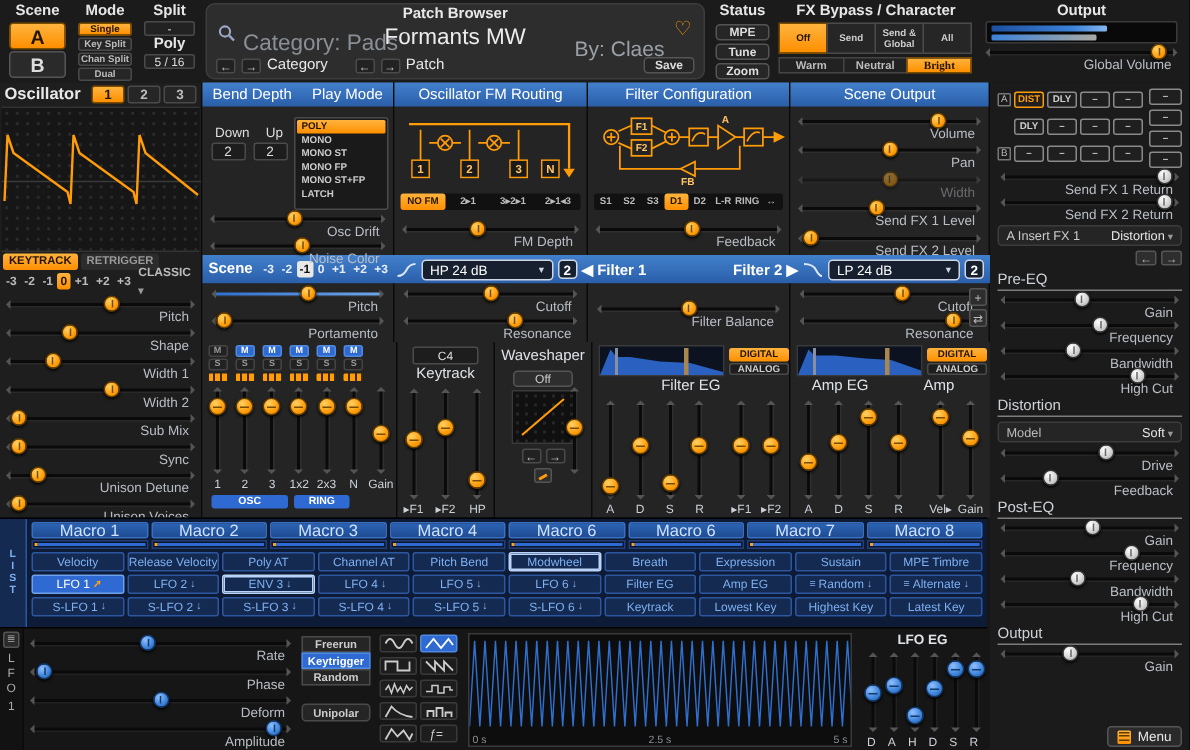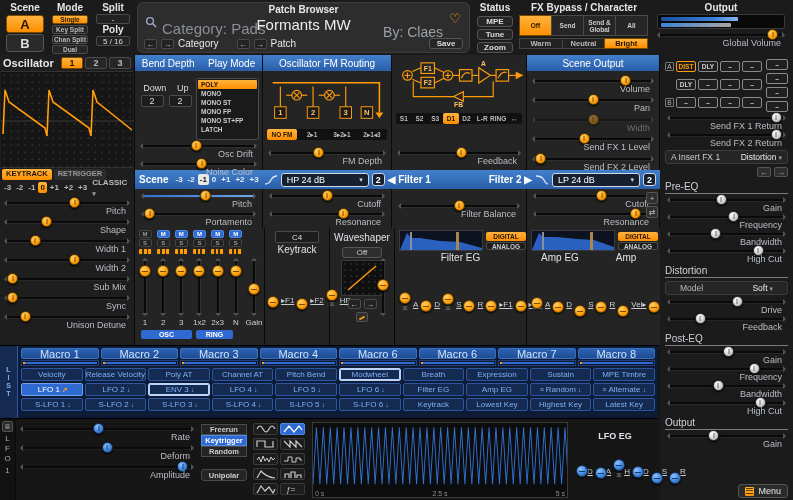--- a/index.html
+++ b/index.html
@@ -18,21 +18,21 @@
     border:1px solid #5f3c00;box-shadow:0 1px 2px #000;}
   .hs .hd::after{content:"";position:absolute;left:50%;top:2px;bottom:2px;width:1px;background:#7a4c00;transform:translateX(-.5px);}
   .hs .lb{position:absolute;right:6px;top:9px;font-size:9px;color:#b9bec6;white-space:nowrap;}
   .hs.dim{opacity:.45;}
   .hs.mod .tr{background:linear-gradient(90deg,#2f6fd0,#6fa6e8);}
   .blue .hd{background:radial-gradient(circle at 35% 30%,#8fc0ff,#3b82d9 60%,#235a9e);border-color:#12335e;}
   .blue .hd::after{background:#123a6b;}
   .fxg .hd{background:radial-gradient(circle at 35% 30%,#fff,#cfcfcf 60%,#9a9a9a);border-color:#333;}
   .fxg .hd::after{background:#666;}
   
-  .vc{display:flex;flex-direction:row;align-items:center;text-decoration:underline;}
+  .vc{display:flex;flex-direction:column;align-items:center;}
   .vs{position:relative;width:16px;flex:1;}
   .vs .tr{position:absolute;left:7px;top:3px;bottom:3px;width:2px;background:#0a0a0a;box-shadow:1px 0 0 rgba(255,255,255,.05);}
   .vs .tr::before,.vs .tr::after{content:"";position:absolute;left:-2px;width:0;height:0;border:3px solid transparent;}
   .vs .tr::before{top:-4px;border-bottom-color:#555;}
   .vs .tr::after{bottom:-4px;border-top-color:#555;}
   .vs .hd{position:absolute;left:2px;width:12px;height:12px;border-radius:50%;
     top:calc(2px + (100% - 16px) * (100 - var(--pos,50)) / 100);
     background:radial-gradient(circle at 35% 30%,#ffd166,#ff9c08 60%,#d97d00);
     border:1px solid #5f3c00;box-shadow:0 1px 2px #000;}
   .vs .hd::after{content:"";position:absolute;top:50%;left:2px;right:2px;height:1px;background:#7a4c00;}
@@ -62,21 +62,21 @@
   .navarr{width:13px;height:10px;background:#222;border:1px solid #4a4a4a;border-radius:2px;color:#ccc;font-size:8px;text-align:center;line-height:9px;}
   .savebtn{position:absolute;right:6px;bottom:3px;width:34px;height:11px;background:#262626;border:1px solid #555;border-radius:3px;color:#ddd;font-size:8px;font-weight:bold;text-align:center;line-height:10px;}
   .statuscol{width:42px;}
   .stbtn{width:36px;height:11px;background:#262626;border:1px solid #555;border-radius:3px;color:#ddd;font-size:8px;font-weight:bold;text-align:center;line-height:10px;margin-top:2px;}
   .fxbcol{width:128px;}
   .fxbmodes{display:flex;width:100%;margin-top:1px;}
   .fxbmodes b{flex:1;height:21px;background:#262626;border:1px solid #4a4a4a;color:#ccc;font-size:6.5px;font-weight:bold;display:flex;align-items:center;justify-content:center;text-align:center;margin-left:-1px;}
   .fxbmodes b.sel{background:linear-gradient(#ffb33e,#ff8f00);color:#241500;border-color:#7a4c00;}
   .charrow{display:flex;width:100%;margin-top:2px;}
   .charrow b{flex:1;height:11px;background:#222;border:1px solid #444;color:#bbb;font-size:7.5px;font-weight:bold;text-align:center;line-height:10px;margin-left:-1px;}
-  .charrow b.sel{background:linear-gradient(#ffb33e,#ff8f00);color:#241500;border-color:#7a4c00;}
+  .charrow b.sel{background:linear-gradient(#ffb33e,#ff8f00);color:#241500;border-color:#7a4c00;font-family:Liberation Serif, serif;}
   .outcol{width:138px;}
   .vu{width:128px;height:15px;background:#090909;border:1px solid #3a3a3a;border-radius:2px;padding:2px 3px;}
   .vu i{height:4px;margin-bottom:2px;border-radius:1px;}
   .vu .v1{width:64%;background:linear-gradient(90deg,#1d4f9e,#3b82d9 70%,#86b6f0);}
   .vu .v2{width:58%;background:linear-gradient(90deg,#3b82d9,#a9a9a2);}
   .gvol{width:132px;}
   
   .osccol{position:absolute;left:0;top:55px;width:135px;height:290px;background:#1e1e1e;border-right:1px solid #0a0a0a;}
   .oschead{height:16px;display:flex;align-items:center;padding:0 3px;gap:2px;}
   .oschead .t{font-size:11px;font-weight:bold;color:#e8e8e8;flex:1;}
@@ -188,21 +188,21 @@
   .slot.act{border-color:#ff9c08;color:#ff9c08;}
   .fxright{width:22px;display:flex;flex-direction:column;gap:3px;}
   .fxright .slot{flex:none;width:22px;}
   .fxsl .hs{height:17px;}
   .fxselector{display:flex;justify-content:space-between;align-items:center;height:14px;background:#252525;border:1px solid #3c3c3c;border-radius:3px;padding:0 5px;margin-top:4px;font-size:8.5px;color:#ccc;}
   .fxselector .v{color:#e8e8e8;}
   .fxselector .v::after{content:" ▾";font-size:7px;color:#999;}
   .fxarrows{display:flex;justify-content:flex-end;gap:3px;margin:3px 0 1px;}
   .fxarrows b{width:14px;height:10px;background:#2e2e2e;border:1px solid #555;border-radius:2px;color:#bbb;font-size:8px;text-align:center;line-height:9px;}
   .fxhdr{font-size:10px;color:#cdd2d8;border-bottom:1px solid #7d7d7d;height:14px;line-height:13px;margin-top:2px;}
-  .modelbox{display:flex;justify-content:space-between;align-items:center;height:14px;background:#252525;border:1px solid #3c3c3c;border-radius:3px;padding:0 14px;margin:3px 0 1px;font-size:8.5px;color:#bbb;}
+  .modelbox{display:flex;justify-content:space-between;align-items:center;height:14px;background:#252525;border:1px solid #3c3c3c;border-radius:3px;padding:0 5px;margin:3px 0 1px;font-size:8.5px;color:#bbb;}
   .modelbox .v{color:#e8e8e8;}
   .modelbox .v::after{content:" ▾";font-size:7px;color:#999;}
   .menubtn{margin-top:auto;align-self:flex-end;display:flex;align-items:center;gap:4px;height:14px;background:#2a2a2a;border:1px solid #555;border-radius:3px;padding:0 6px;font-size:9px;font-weight:bold;color:#e8e8e8;}
   .menuicon{width:9px;height:9px;background:linear-gradient(#ffb33e,#ff8f00);border-radius:1px;position:relative;}
   .menuicon::after{content:"";position:absolute;left:1px;right:1px;top:3px;height:1px;background:#5f3c00;box-shadow:0 3px 0 #5f3c00,0 -2px 0 #5f3c00;}
   
   .modpanel{position:absolute;left:0;top:345px;width:658px;height:73px;background:#0d1b36;border-top:1px solid #000;display:flex;}
   .listtab{width:18px;background:#152a50;border-right:1px solid #2c57a0;color:#7db0f2;font-size:7px;font-weight:bold;display:flex;align-items:center;justify-content:center;writing-mode:vertical-rl;text-orientation:upright;letter-spacing:1px;}
   .modbody{flex:1;padding:2px 2px 0;}
   .macrorow{display:flex;}
@@ -229,21 +229,21 @@
   .trigcol{width:52px;padding-top:5px;display:flex;flex-direction:column;align-items:center;}
   .trigbtn{width:46px;height:11px;background:#252525;border:1px solid #4a4a4a;color:#ccc;font-size:7.5px;font-weight:bold;text-align:center;line-height:10px;}
   .trigbtn.sel{background:#2e6ad1;border-color:#4f8ae0;color:#fff;}
   .unibtn{width:46px;height:12px;background:#252525;border:1px solid #4a4a4a;border-radius:3px;color:#ccc;font-size:7.5px;font-weight:bold;text-align:center;line-height:11px;margin-top:12px;}
   .shapegrid{width:58px;display:grid;grid-template-columns:1fr 1fr;gap:2px;padding:4px 3px;}
   .shapecell{height:12px;background:#1d1d1d;border:1px solid #3a3a3a;border-radius:2px;display:flex;align-items:center;justify-content:center;}
   .shapecell.sel{background:#2e6ad1;border-color:#4f8ae0;}
   .shapecell svg{display:block;}
   .lfodisp{flex:1;margin:3px 4px 2px;position:relative;border:1px solid #3a3a3a;background:#0d0d0d;}
   .timeaxis{position:absolute;left:2px;right:2px;bottom:0;display:flex;justify-content:space-between;font-size:7px;color:#8a8f96;}
-  .lfoeg{width:86px;display:flex;flex-direction:column;padding:12px 2px 0;}
+  .lfoeg{width:86px;display:flex;flex-direction:column;padding:2px 2px 0;}
   .lfoeg .t{font-size:9px;font-weight:bold;color:#dfe3e8;text-align:center;height:12px;}
   .lfoeg .egsliders{padding:0;}
   .lfoeg .vs{width:13px;}
 </style>
 </head>
 <body>
 
 <div id="app">
 
   <div class="topbar">
@@ -393,20 +393,25 @@
         </div>
         <div class="hs" style="--pos: 2;">
           <i class="tr"></i>
           <i class="hd"></i>
           <b class="lb">Sync</b>
         </div>
         <div class="hs" style="--pos: 13;">
           <i class="tr"></i>
           <i class="hd"></i>
           <b class="lb">Unison Detune</b>
+        </div>
+        <div class="hs" style="--pos: 2;">
+          <i class="tr"></i>
+          <i class="hd"></i>
+          <b class="lb">Unison Voices</b>
         </div>
       </div>
   </div>
 
   <div class="mid">
     <div class="prow1">
 
       <div class="panel p1">
         <div class="phead">
           <b>Bend Depth</b>
@@ -494,20 +499,23 @@
 
         <div class="hs" style="--pos: 42;">
               <i class="tr"></i>
               <i class="hd"></i>
               <b class="lb">FM Depth</b>
             </div>
           </div>
       </div>
 
       <div class="panel p3">
+        <div class="phead">
+            <b>Filter Configuration</b>
+          </div>
         <svg class="fmdiag" viewBox="0 0 135 56">
           <g stroke="#ff9c08" stroke-width="1.2" fill="none">
             <circle cx="14" cy="18" r="5"></circle>
               <line x1="11" y1="18" x2="17" y2="18"></line>
               <line x1="14" y1="15" x2="14" y2="21"></line>
             <circle cx="56" cy="18" r="5"></circle>
               <line x1="53" y1="18" x2="59" y2="18"></line>
               <line x1="56" y1="15" x2="56" y2="21"></line>
             <rect x="28" y="5" width="14" height="11"></rect>
               <rect x="28" y="20" width="14" height="11"></rect>
@@ -1329,20 +1337,25 @@
       <b class="lfomenu">≣</b>
       <b class="lfoname">LFO</b>
       <b style="font-size:8px;color:#aaa">1</b>
     </div>
     <div class="lfosliders blue">
 
     <div class="hs" style="--pos: 45;">
           <i class="tr"></i>
           <i class="hd"></i>
           <b class="lb">Rate</b>
+        </div>
+        <div class="hs" style="--pos: 2;">
+          <i class="tr"></i>
+          <i class="hd"></i>
+          <b class="lb">Phase</b>
         </div>
         <div class="hs" style="--pos: 50;">
           <i class="tr"></i>
           <i class="hd"></i>
           <b class="lb">Deform</b>
         </div>
         <div class="hs" style="--pos: 97;">
           <i class="tr"></i>
           <i class="hd"></i>
           <b class="lb">Amplitude</b>

